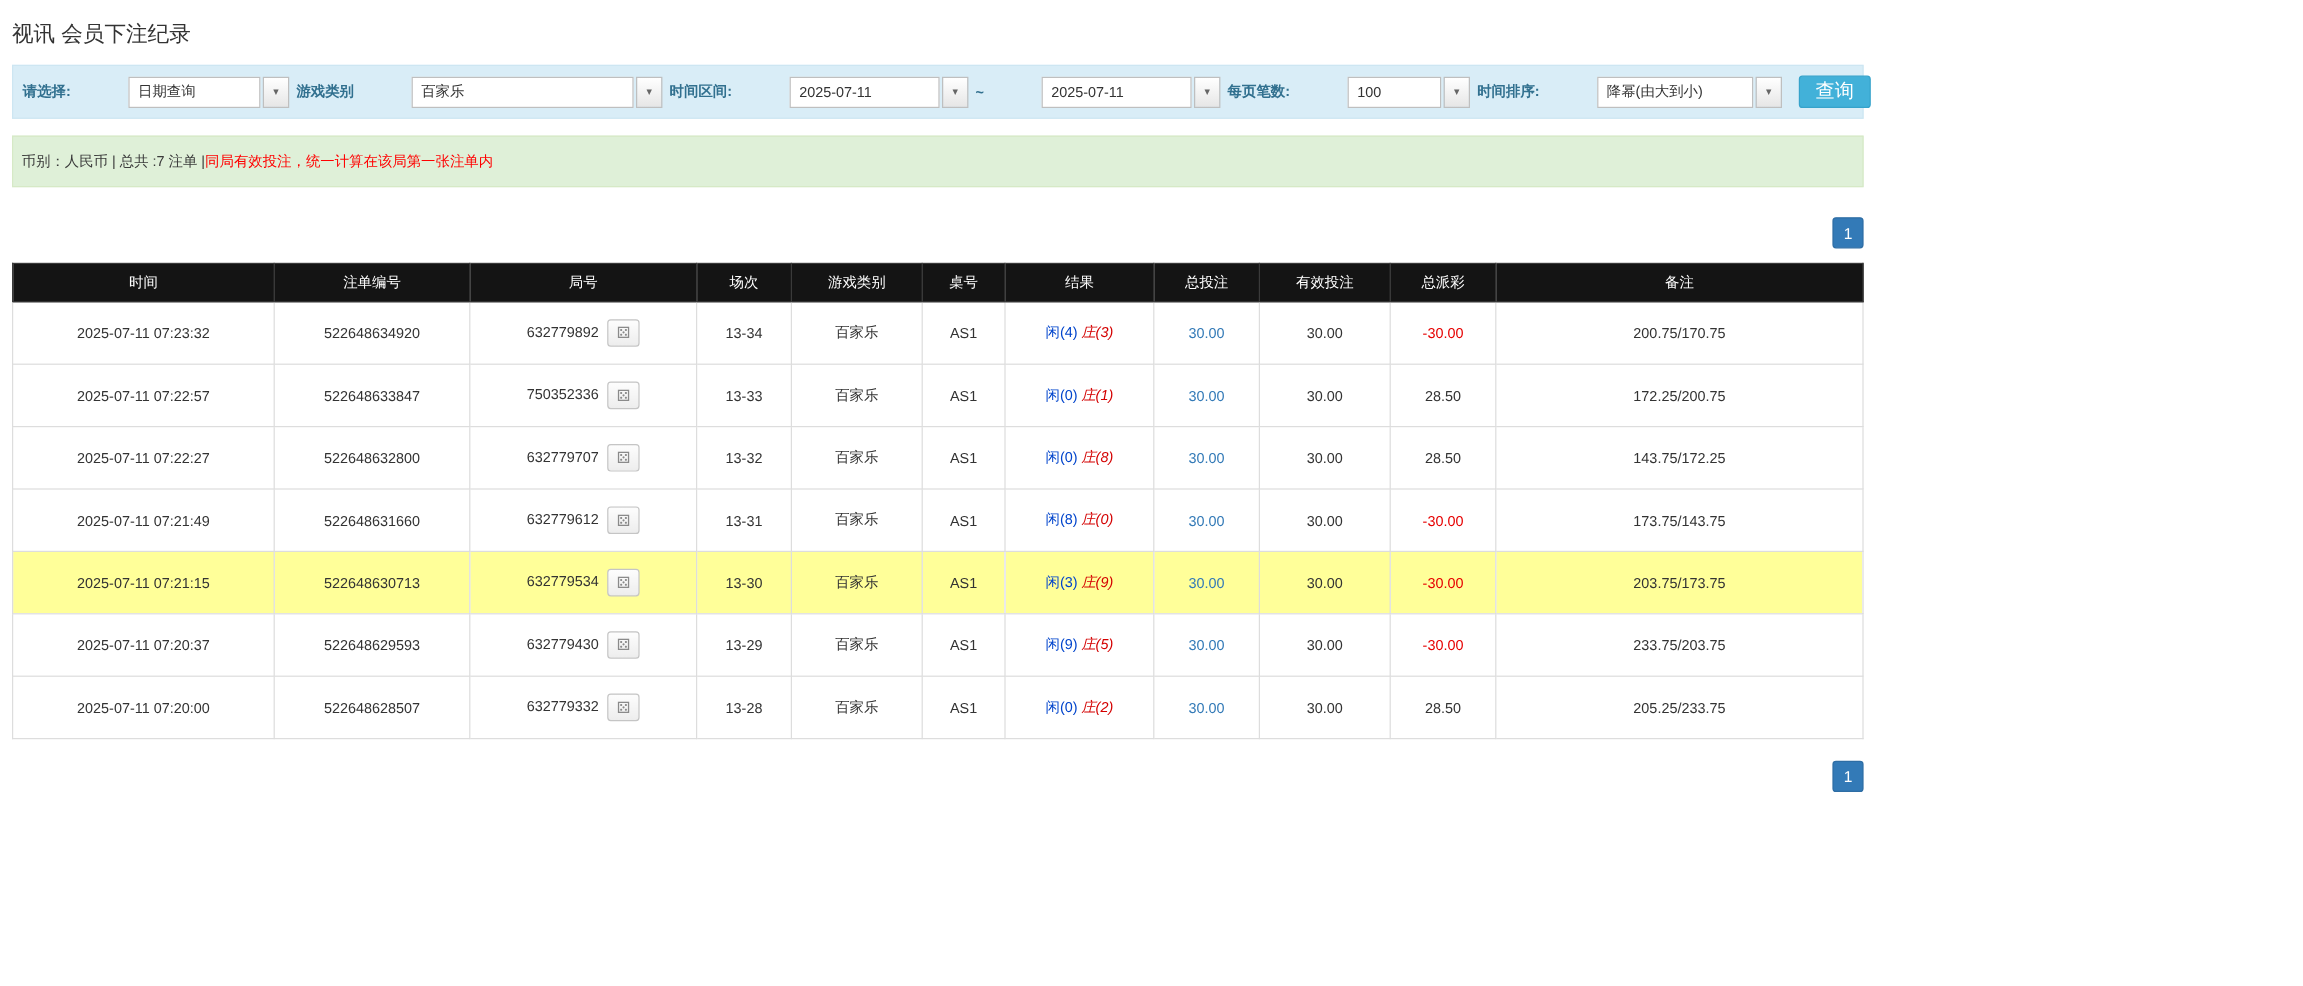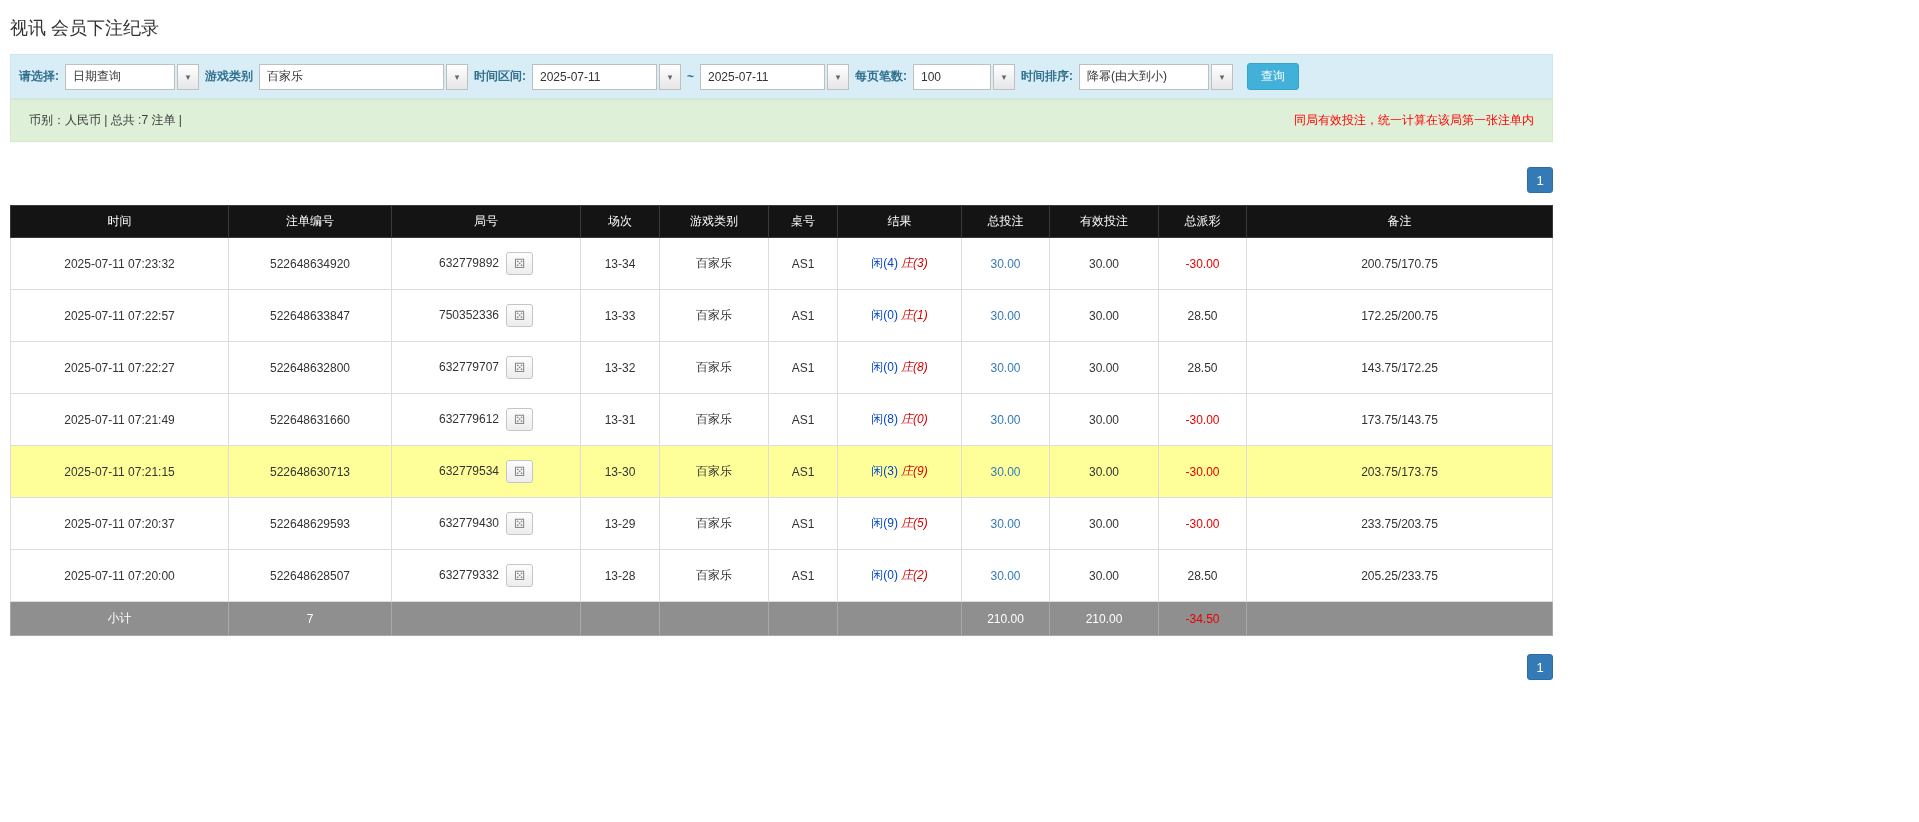--- a/index.html
+++ b/index.html
@@ -18,47 +18,48 @@
     background: #d9edf7;
     border: 1px solid #cde6f2;
     padding: 8px 8px;
     display: flex;
     align-items: center;
     gap: 6px;
     font-size: 12px;
     white-space: nowrap;
   }
   .flabel { color: #31708f; font-weight: bold; }
-  .combo { display: inline-flex; align-items: flex-end; gap: 2px; }
+  .combo { display: inline-flex; align-items: flex-end; gap: 2px; margin-left: 42px; }
   .combo input {
     height: 26px; border: 1px solid #bfbfbf; padding: 0 7px;
     font-size: 12px; color: #333; background: #fff;
     font-family: "Liberation Sans", "DejaVu Sans", sans-serif;
     outline: none;
   }
   .combo-btn {
     width: 22px; height: 26px; border: 1px solid #bfbfbf;
     background: linear-gradient(#ffffff, #e6e6e6);
     display: inline-flex; align-items: center; justify-content: center;
     color: #666; font-size: 9px; cursor: pointer; user-select: none;
   }
   .w110 { width: 110px; } .w185 { width: 185px; } .w125 { width: 125px; }
   .w75 { width: 78px; } .w130 { width: 130px; }
   .search-btn {
     height: 27px; padding: 0 13px; margin-left: 8px;
     background: #42b1d9; border: 1px solid #36a3cb; color: #fff;
-    font-size: 12px; border-radius: 3px; cursor: pointer;
+    font-size: 16px; border-radius: 3px; cursor: pointer;
     font-family: "Liberation Sans", "DejaVu Sans", sans-serif;
   }
 
   
   .summary-bar {
+    margin-top: 14px;
     background: #dff0d8; border: 1px solid #d6e9c6;
-    padding: 12px 18px; font-size: 12px;
-    display: flex; justify-content: space-between; align-items: center;
+    padding: 12px 7px; font-size: 12px;
+    display: flex; justify-content: flex-start; align-items: center;
   }
   .summary-left { color: #3a3a3a; }
   .summary-notice { color: #ff0000; }
 
   
   .pager { display: flex; justify-content: flex-end; margin: 25px 0 12px 0; }
   .pager.bottom { margin: 18px 0 0 0; }
   .pager-btn {
     min-width: 26px; height: 26px; padding: 0 7px;
     background: #337ab7; color: #fff; border: 1px solid #2e6da4;
@@ -276,33 +277,20 @@
           <td>百家乐</td>
           <td>AS1</td>
           <td><span class="player">闲(0)</span><span class="banker">庄(2)</span></td>
           <td><a class="bet-link">30.00</a></td>
           <td>30.00</td>
           <td>28.50</td>
           <td>205.25/233.75</td>
         </tr>
       </tbody>
     <tfoot id="table-foot">
-        <tr>
-          <td>小计</td>
-          <td>7</td>
-          <td></td>
-          <td></td>
-          <td></td>
-          <td></td>
-          <td></td>
-          <td>210.00</td>
-          <td>210.00</td>
-          <td class="negative">-34.50</td>
-          <td></td>
-        </tr>
       </tfoot>
   </table>
 
   <div class="pager bottom">
     <button class="pager-btn">1</button>
   </div>
 
 </div>
 
 </body></html>

